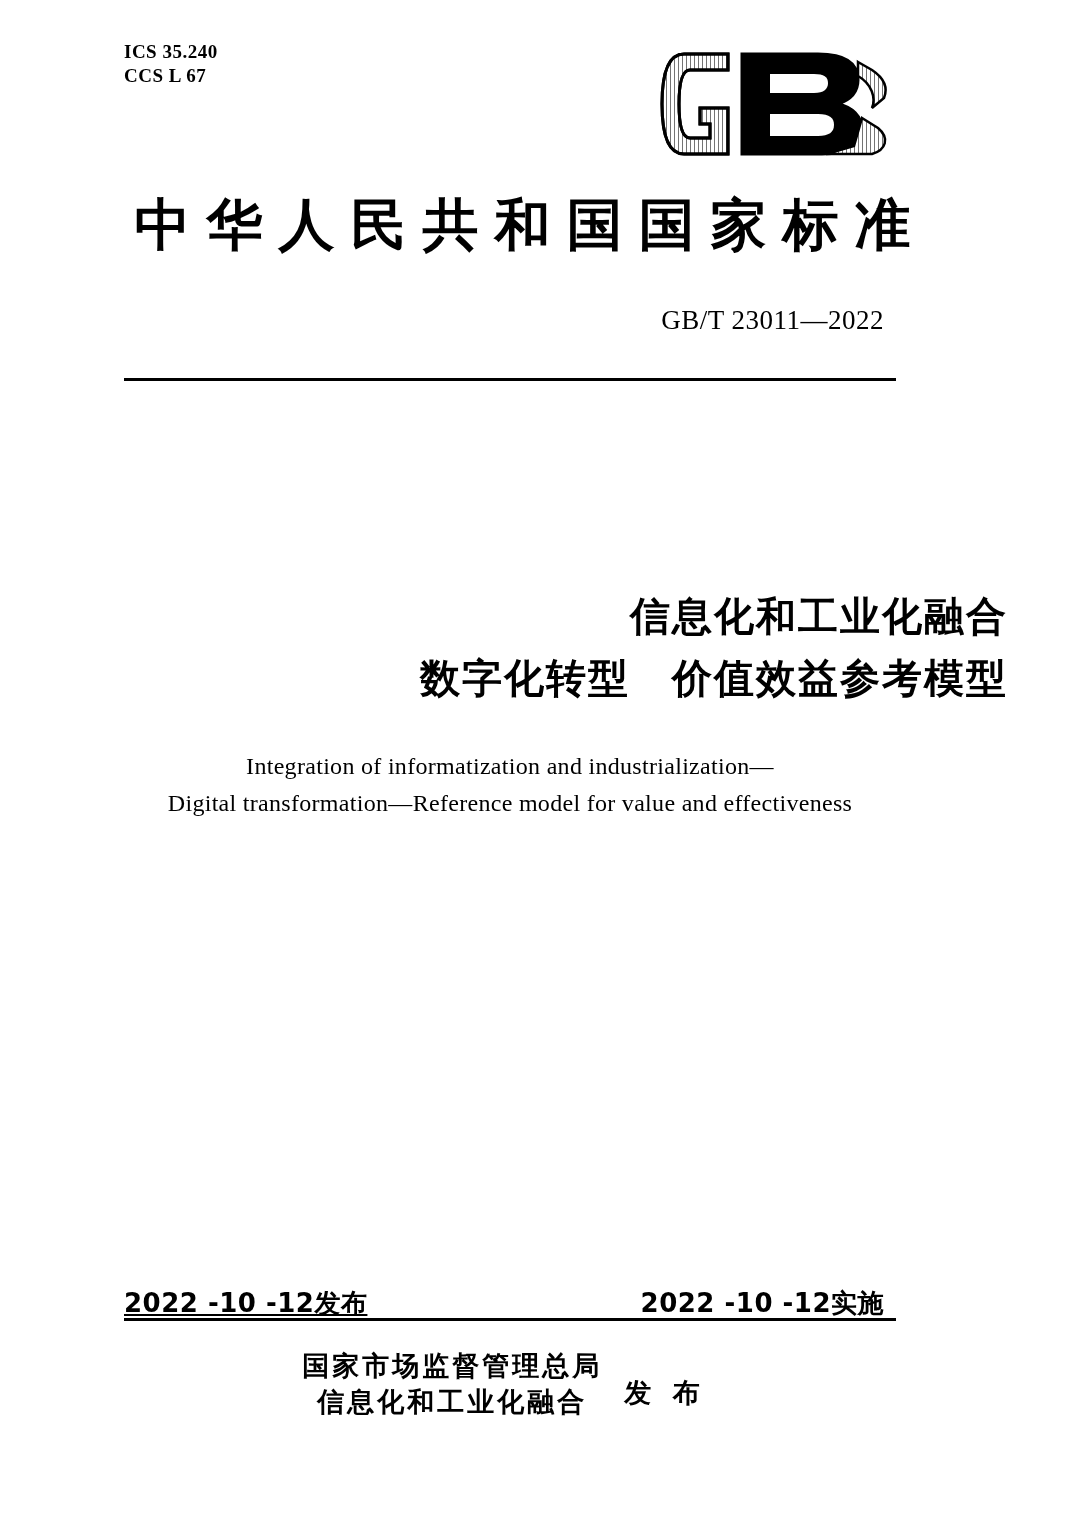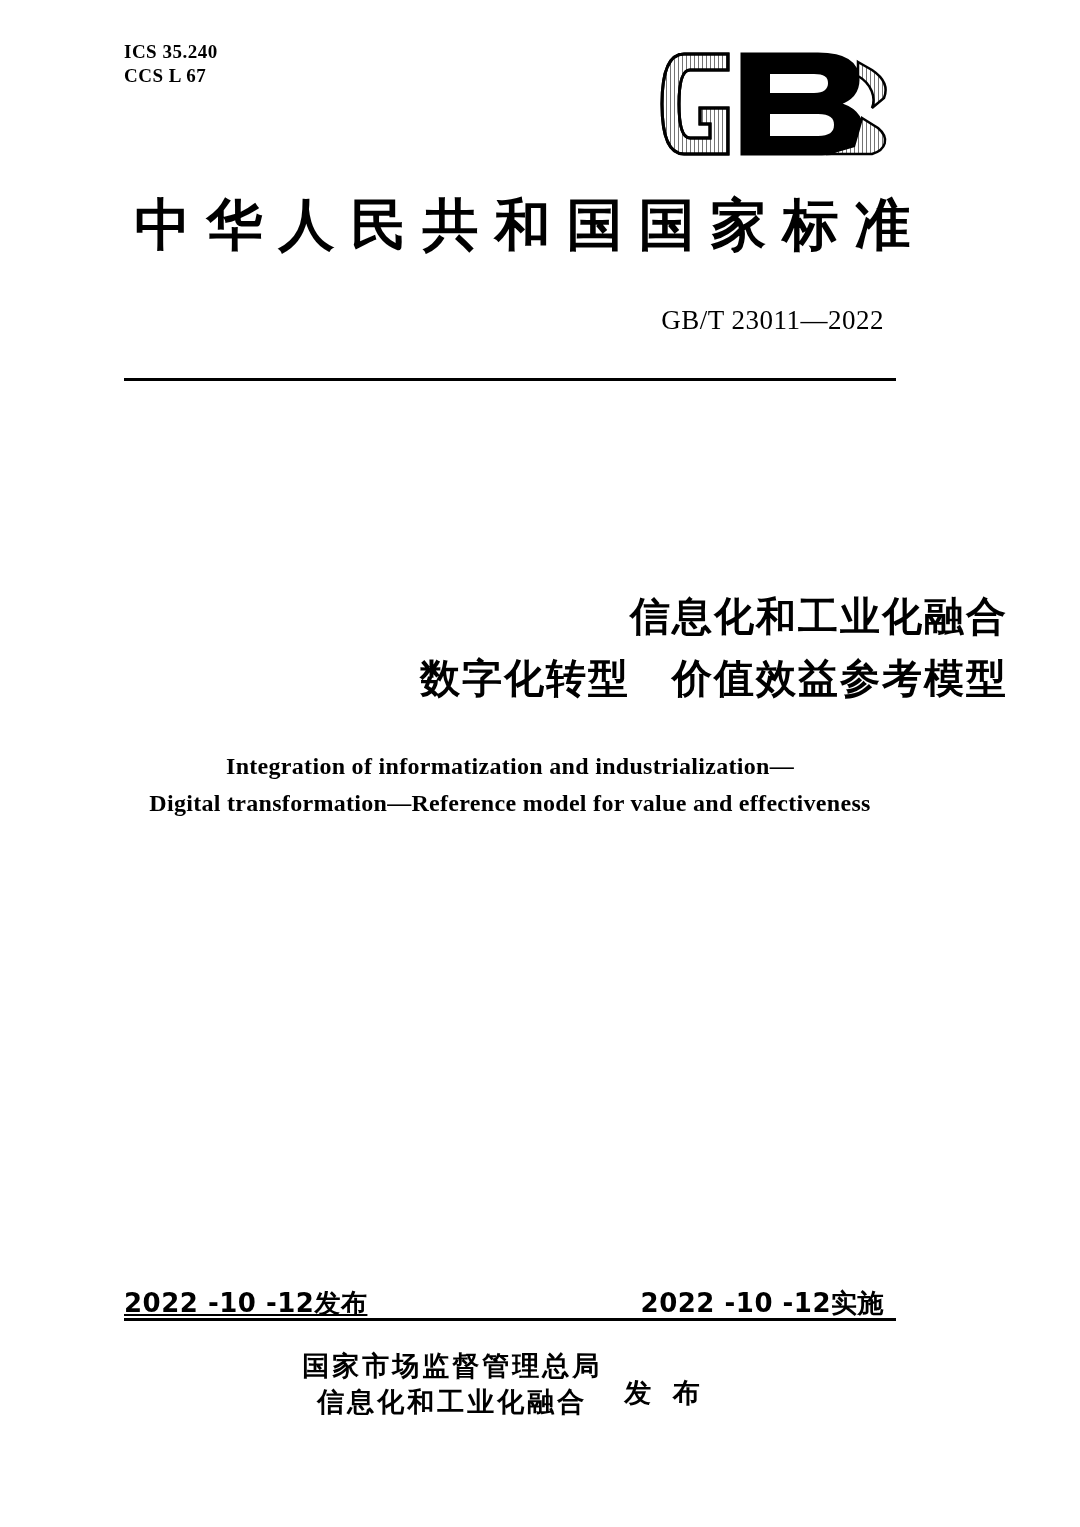--- a/index.html
+++ b/index.html
@@ -98,21 +98,21 @@
     letter-spacing: 2px;
   }
   .doc-title-cn .l2 { letter-spacing: 2px; padding-left: 36px; }
 
   .doc-title-en {
     position: absolute;
     left: 12px; right: 0;
     top: 748px;
     text-align: center;
     font-family: "Liberation Serif", serif;
-    font-weight: bold;
+    font-weight: normal;
     font-size: 24px;
     line-height: 1.55;
     letter-spacing: 0.3px;
   }
 
   
   .date-left {
     position: absolute;
     left: 124px;
     top: 1286px;

